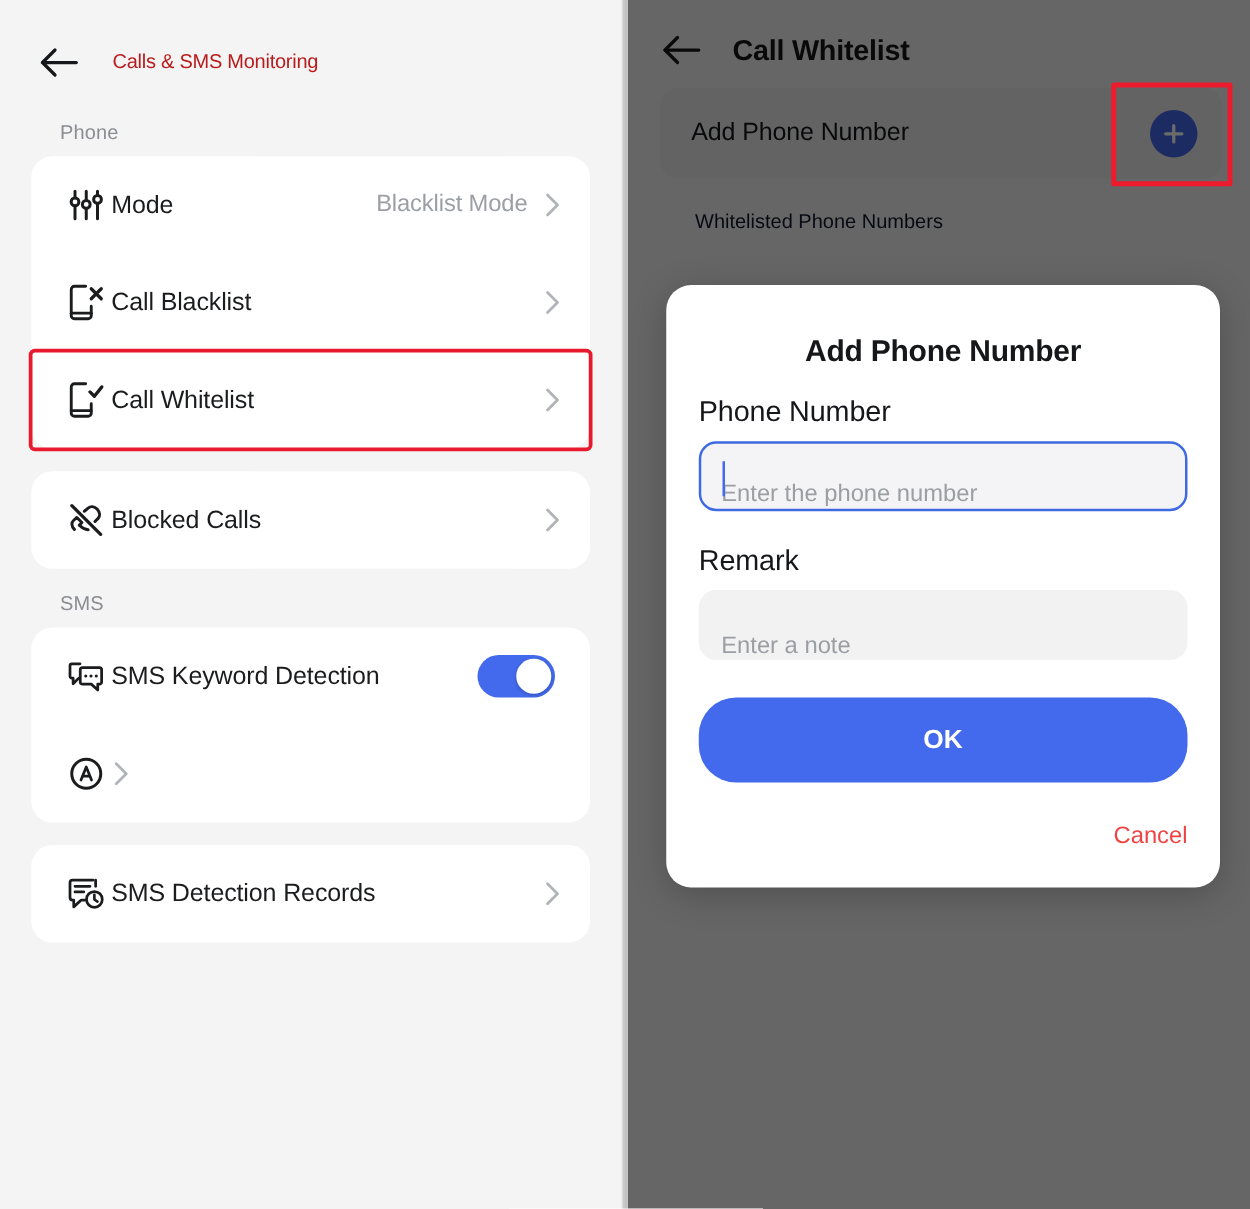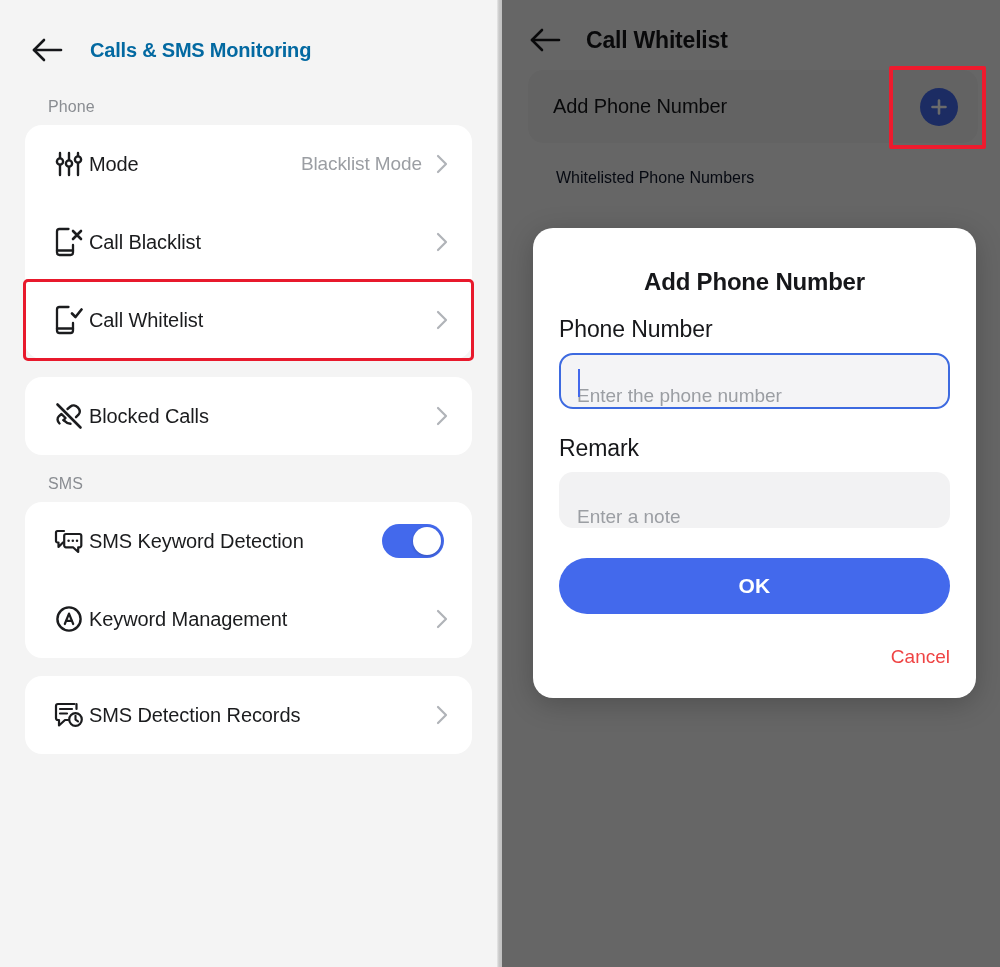--- a/index.html
+++ b/index.html
@@ -24,23 +24,23 @@
     height: 78px;
   }
   .back-arrow {
     width: 34px; height: 34px;
     flex: 0 0 34px;
     display: flex; align-items: center; justify-content: center;
     cursor: pointer;
   }
   .lp-title {
     margin-left: 26px;
-    font-size: 20px;
-    font-weight: bold;
-    color: #0369a1;
+    font-size: 16px;
+    font-weight: normal;
+    color: #b91c1c;
     letter-spacing: -0.2px;
   }
   .section-label {
     font-size: 16px;
     color: #8a8d92;
     padding: 20px 0 9px 48px;
     letter-spacing: 0.1px;
   }
   .card {
     margin: 0 25px;
@@ -217,21 +217,21 @@
   }
   .caret {
     position: absolute;
     left: 17px; top: 14px;
     width: 2px; height: 28px;
     background: #4369ec;
   }
   .spacer-a { height: 26px; }
   .spacer-b { height: 30px; }
   .ok-btn {
-    height: 56px;
+    height: 68px;
     border-radius: 30px;
     background: #4369ec;
     color: #ffffff;
     font-size: 21px;
     font-weight: bold;
     display: flex; align-items: center; justify-content: center;
     cursor: pointer;
     letter-spacing: 0.2px;
   }
   .cancel-btn {
@@ -353,21 +353,20 @@
       </div>
 
       <div class="row">
         <span class="icon">
           <svg width="28" height="28" viewBox="0 0 28 28" fill="none">
             <circle cx="14" cy="14" r="11.6" stroke="#1b1c1e" stroke-width="2.4"></circle>
             <path d="M9.8 19 L14 8.6 L18.2 19" stroke="#1b1c1e" stroke-width="2.2" stroke-linecap="round" stroke-linejoin="round"></path>
             <path d="M11.3 15.9 H16.7" stroke="#1b1c1e" stroke-width="2.2" stroke-linecap="round"></path>
           </svg>
         </span>
-        <span class="label">Keyword Management</span>
         <span class="chev">
           <svg width="12" height="20" viewBox="0 0 12 20" fill="none">
             <path d="M2 2 L10 10 L2 18" stroke="#b0b3b8" stroke-width="2.2" stroke-linecap="round" stroke-linejoin="round"></path>
           </svg>
         </span>
       </div>
     </div>
 
     <div class="gap"></div>
 

